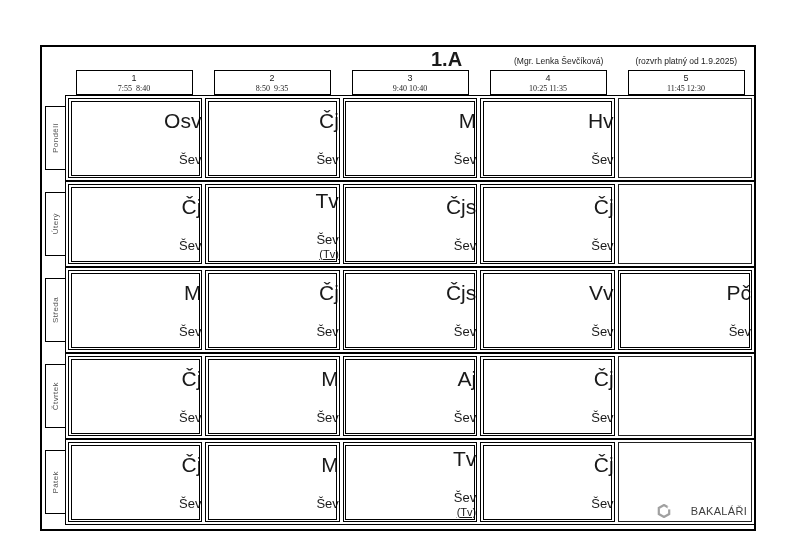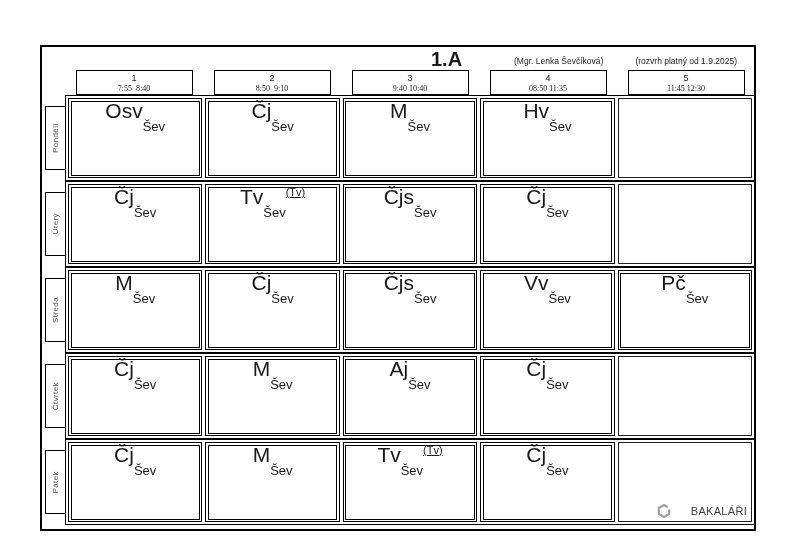--- a/index.html
+++ b/index.html
@@ -39,21 +39,21 @@
     position:absolute; left:-21px; top:50%; transform:translateY(-50%);
     width:21px; height:64px; border:1px solid #000; background:#fff;
     box-sizing:border-box; display:flex; align-items:center; justify-content:center;
   }
   .day-label {
     writing-mode:vertical-rl; transform:rotate(180deg);
     font-size:8px; color:#555; letter-spacing:0.4px; white-space:nowrap;
   }
   .cell {
     flex:1; position:relative; box-sizing:border-box;
-    display:flex; flex-direction:row; align-items:flex-start; justify-content:center;
+    display:flex; flex-direction:column; align-items:flex-end; justify-content:center;
     background:#fff;
   }
   .cell.filled { border:1.5px solid #000; }
   .cell.filled::before {
     content:""; position:absolute; top:1.5px; left:1.5px; right:1.5px; bottom:1.5px;
     border:1px solid #000; pointer-events:none;
   }
   .cell.empty { border:1px solid #222; }
   .subj { font-size:21px; line-height:23px; }
   .tchr { font-size:13px; line-height:15px; margin-top:20px; }
@@ -75,33 +75,33 @@
   <div class="period-row">
     <div class="period-slot">
         <div class="period-box">
       <div class="period-num">1</div>
       <div class="period-time">7:55  8:40</div>
     </div>
       </div>
     <div class="period-slot">
         <div class="period-box">
       <div class="period-num">2</div>
-      <div class="period-time">8:50  9:10</div>
+      <div class="period-time">8:50  9:35</div>
     </div>
       </div>
     <div class="period-slot">
         <div class="period-box">
       <div class="period-num">3</div>
       <div class="period-time">9:40 10:40</div>
     </div>
       </div>
     <div class="period-slot">
         <div class="period-box">
       <div class="period-num">4</div>
-      <div class="period-time">08:50 11:35</div>
+      <div class="period-time">10:25 11:35</div>
     </div>
       </div>
     <div class="period-slot">
         <div class="period-box">
       <div class="period-num">5</div>
       <div class="period-time">11:45 12:30</div>
     </div>
       </div>
   </div>
 

